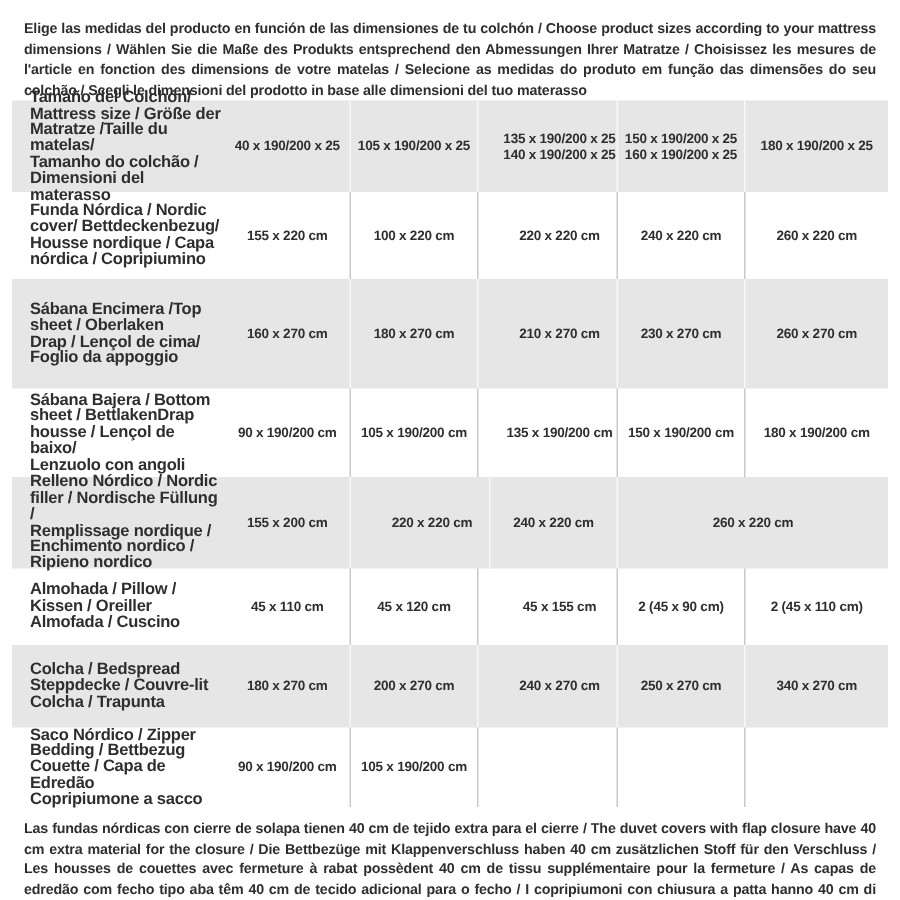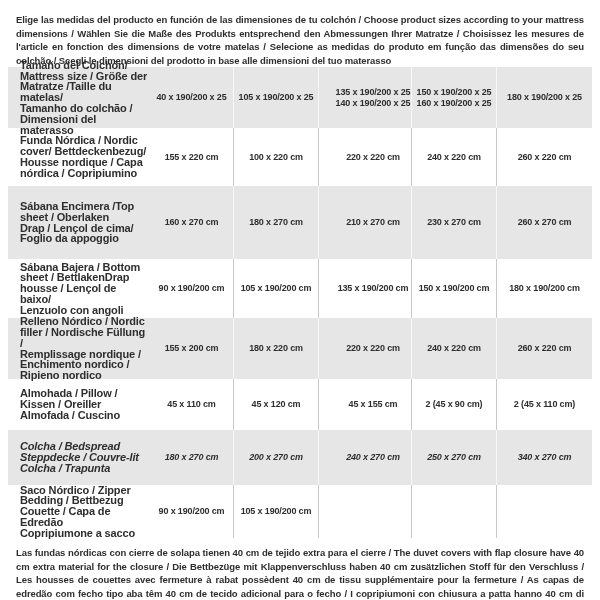--- a/index.html
+++ b/index.html
@@ -22,21 +22,21 @@
   .row{
     display:flex;align-items:stretch;width:100%;
   }
   .row:nth-of-type(odd){background:#e6e6e6;}
   .row:nth-of-type(1){height:61px;}
   .row:nth-of-type(2){height:58px;}
   .row:nth-of-type(3){height:73px;}
   .row:nth-of-type(4){height:59px;}
   .row:nth-of-type(5){height:61px;}
   .row:nth-of-type(6){height:51px;}
-  .row:nth-of-type(7){height:55px;font-style:italic;}
+  .row:nth-of-type(7){height:55px;}
   .row:nth-of-type(8){height:53px;}
 
   .label-cell{
     width:142px;flex:0 0 142px;
     display:flex;align-items:center;
     padding-left:12px;box-sizing:border-box;
     font-size:11px;font-weight:700;line-height:10.8px;
     letter-spacing:-0.15px;white-space:pre-line;
   }
   .cell{
@@ -120,21 +120,20 @@
       <div class="cell c5">180 x 190/200 cm</div>
     </div>
 
     <div class="row">
       <div class="label-cell">Relleno Nórdico / Nordic
 filler / Nordische Füllung /
 Remplissage nordique /
 Enchimento nordico /
 Ripieno nordico</div>
       <div class="cell c1">155 x 200 cm</div>
-      <div class="cell c2">180 x 220 cm</div>
       <div class="cell c3">220 x 220 cm</div>
       <div class="cell c4">240 x 220 cm</div>
       <div class="cell c5">260 x 220 cm</div>
     </div>
 
     <div class="row">
       <div class="label-cell">Almohada  / Pillow /
 Kissen / Oreiller
 Almofada / Cuscino</div>
       <div class="cell c1">45 x 110 cm</div>

